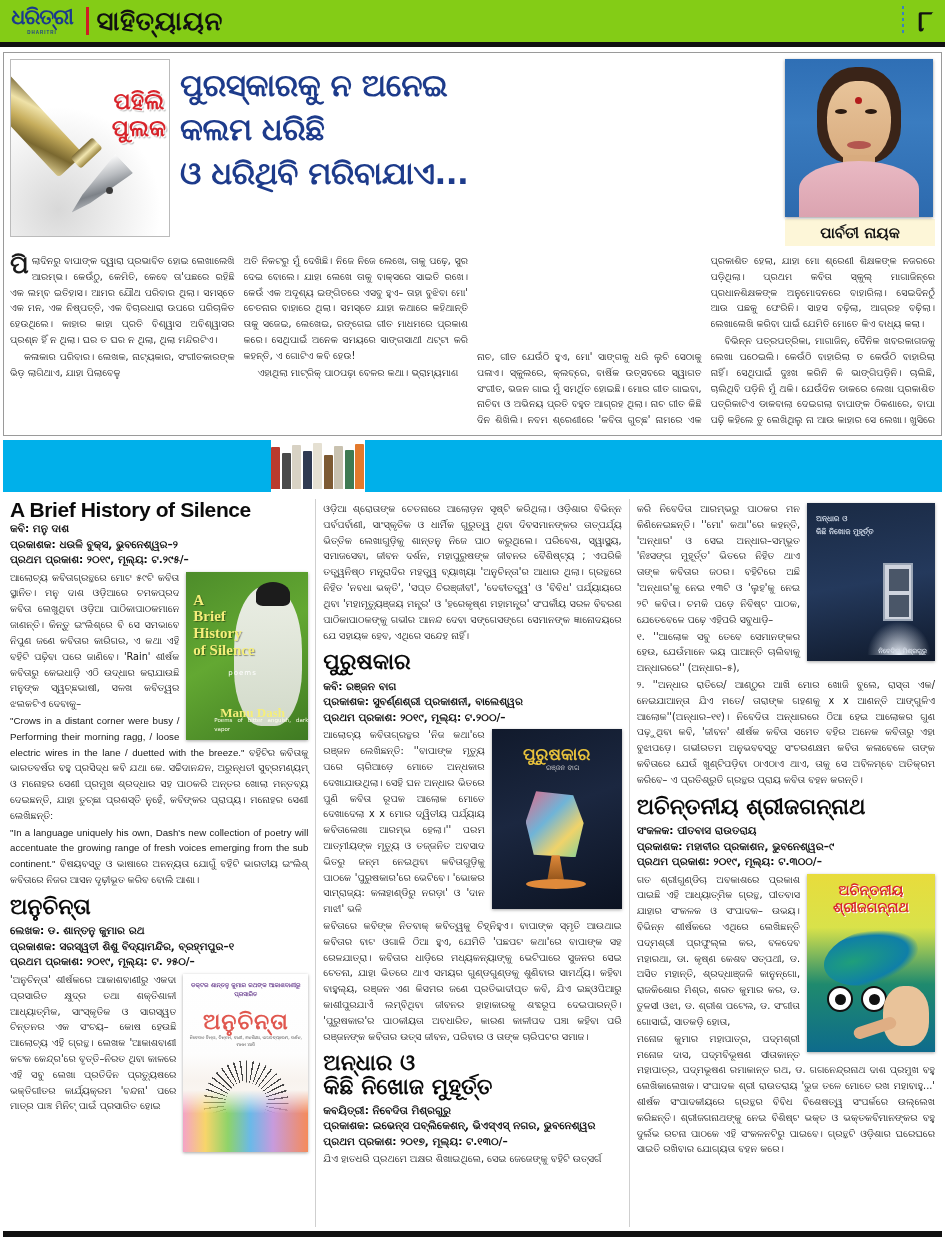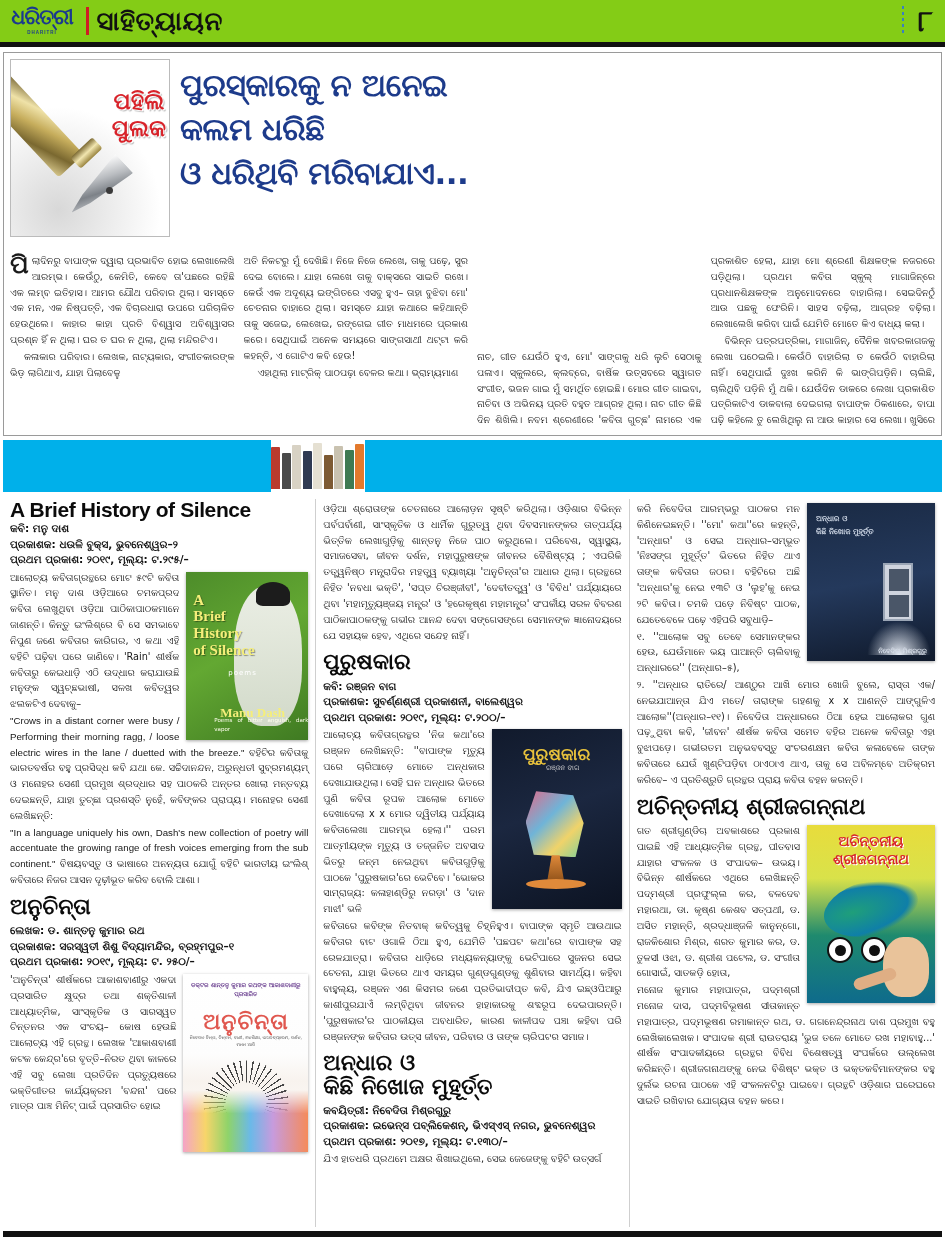--- a/index.html
+++ b/index.html
@@ -372,20 +372,33 @@
         <div>ପୁଲକ</div>
       </div>
     </div>
 
     <div class="headline">
       <div>ପୁରସ୍କାରକୁ ନ ଅନେଇ</div>
       <div>କଲମ ଧରିଛି</div>
       <div>ଓ ଧରିଥିବି ମରିବାଯାଏ...</div>
     </div>
 
+    <div class="portrait-wrap">
+      <div class="portrait">
+        <div class="p-hair"></div>
+        <div class="p-face"></div>
+        <div class="p-bindi"></div>
+        <div class="p-eye l"></div>
+        <div class="p-eye r"></div>
+        <div class="p-mouth"></div>
+        <div class="p-neck"></div>
+        <div class="p-body"></div>
+      </div>
+      <div class="portrait-caption">ପାର୍ବତୀ ନାୟକ</div>
+    </div>
   </div>
 
   <div class="feature-cols">
     <div class="fcol c1">
       <p class="dropcap">ପିଲାଦିନରୁ ବାପାଙ୍କ ଦ୍ୱାରା ପ୍ରଭାବିତ ହୋଇ ଲେଖାଲେଖି ଆରମ୍ଭ। କେଉଁଠୁ, କେମିତି, କେବେ ତା'ପଛରେ ରହିଛି ଏକ ଲମ୍ବ ଇତିହାସ। ଆମର ଯୌଥ ପରିବାର ଥିଲା। ସମସ୍ତେ ଏକ ମନ, ଏକ ନିଷ୍ପତ୍ତି, ଏକ ବିଚାରଧାରା ଉପରେ ପରିଚାଳିତ ହେଉଥିଲେ। କାହାର କାହା ପ୍ରତି ବିଶ୍ୱାସ ଅବିଶ୍ୱାସର ପ୍ରଶ୍ନ ହିଁ ନ ଥିଲା। ଘର ତ ଘର ନ ଥିଲା, ଥିଲା ମନ୍ଦିରଟିଏ।</p>
       <p class="indent">କଳାକାର ପରିବାର। ଲେଖକ, ନାଟ୍ୟକାର, ସଂଗୀତକାରଙ୍କ ଭିଡ଼ ଲାଗିଥାଏ, ଯାହା ପିଲାବେଳୁ</p>
     </div>
     <div class="fcol c2">
       <p>ଅତି ନିକଟରୁ ମୁଁ ଦେଖିଛି। ନିଜେ ନିଜେ ଲେଖେ, ତାକୁ ପଢ଼େ, ସୁର ଦେଇ ବୋଲେ। ଯାହା ଲେଖେ ତାକୁ ବାକ୍ସରେ ସାଇତି ରଖେ। କେଉଁ ଏକ ଅଦୃଶ୍ୟ ଇଙ୍ଗିତରେ ଏସବୁ ହୁଏ– ତାହା ବୁଝିବା ମୋ' ଚେତନାର ବାହାରେ ଥିଲା। ସମସ୍ତେ ଯାହା କଥାରେ କହିଥାନ୍ତି ତାକୁ ସଜେଇ, ଲେଖେଇ, ରଙ୍ଗେଇ ଗୀତ ମାଧମରେ ପ୍ରକାଶ କରେ। ସେଥିପାଇଁ ଅନେକ ସମୟରେ ସାଙ୍ଗସାଥୀ ଥଟ୍ଟା କରି କହନ୍ତି, ଏ ଗୋଟିଏ କବି ହେଉ!</p>
       <p class="indent">ଏହାଥିଲା ମାଟ୍ରିକ୍ ପାଠପଢ଼ା ବେଳର କଥା। ଭ୍ରାମ୍ୟମାଣ</p>
@@ -506,20 +519,25 @@
         </div>
         <div class="glow"></div>
         <div class="au">ନିବେଦିତା ମିଶ୍ରଗୁରୁ</div>
       </div>
       <p>କରି ନିବେଦିତା ଆରମ୍ଭରୁ ପାଠକର ମନ କିଣିନେଇଛନ୍ତି। ''ମୋ' କଥା''ରେ କହନ୍ତି, 'ଅନ୍ଧାର' ଓ ସେଇ ଅନ୍ଧାର–ସମ୍ଭୂତ 'ନିଃସଙ୍ଗ ମୁହୂର୍ତ୍ତ' ଭିତରେ ନିହିତ ଥାଏ ତାଙ୍କ କବିତାର ଜଠର। ବହିଟିରେ ଅଛି 'ଅନ୍ଧାର'କୁ ନେଇ ୧୩ଟି ଓ 'ଲୁହ'କୁ ନେଇ ୨ଟି କବିତା। ଚମକି ପଡ଼େ ନିବିଷ୍ଟ ପାଠକ, ଯେତେବେଳେ ପଢ଼େ ଏହିପରି ସବୁଧାଡ଼ି–</p>
       <p>୧. ''ଆଲୋକ ସବୁ ତେବେ ସେମାନଙ୍କର ହେଉ, ଯେଉଁମାନେ ଭୟ ପାଆନ୍ତି ଚାଲିବାକୁ ଅନ୍ଧାରରେ'' (ଅନ୍ଧାର–୫),</p>
       <p>୨. ''ଅନ୍ଧାର ରାତିରେ/ ଆଣ୍ଠୁର ଆଖି ମୋର ଖୋଜି ବୁଲେ, ରାସ୍ତା ଏକ/ ନେଇଯାଆନ୍ତା ଯିଏ ମତେ/ ତାରାଙ୍କ ଗହଣକୁ x x ଆଣନ୍ତି ଆଙ୍ଗୁଳିଏ ଆଲୋକ''(ଅନ୍ଧାର–୧୧)। ନିବେଦିତା ଅନ୍ଧାରରେ ଠିଆ ହେଇ ଆଲୋକର ଗୁଣ ପଢ଼ୁଥିବା କବି, 'ଜୀବନ' ଶୀର୍ଷକ କବିତା ସମେତ ବହିର ଅନେକ କବିତାରୁ ଏହା ବୁଝାପଡ଼େ। ଗଭୀରତମ ଅନୁଭବବସ୍ତୁ ସଂଚରଣକ୍ଷମ କବିତା କଳାବେଳେ ତାଙ୍କ କବିତାରେ ଯେଉଁ ଖୁଣ୍ଟିପଡ଼ିବା ଠାଏଠାଏ ଥାଏ, ତାକୁ ସେ ଅବିଳମ୍ବେ ଅତିକ୍ରମ କରିବେ– ଏ ପ୍ରତିଶ୍ରୁତି ଗ୍ରନ୍ଥର ପ୍ରାୟ କବିତା ବହନ କରନ୍ତି।</p>
     </div>
 
     <div class="bk-title-od">ଅଚିନ୍ତନୀୟ ଶ୍ରୀଜଗନ୍ନାଥ</div>
+    <div class="bk-meta">
+      <div>ସଂକଳକ: ପୀତବାସ ରାଉତରାୟ</div>
+      <div>ପ୍ରକାଶକ: ମହାବୀର ପ୍ରକାଶନ, ଭୁବନେଶ୍ୱର–୯</div>
+      <div>ପ୍ରଥମ ପ୍ରକାଶ: ୨୦୧୯, ମୂଲ୍ୟ: ଟ.୩୦୦/–</div>
+    </div>
     <div class="bk-body">
       <div class="cover cv5">
         <div class="ttl">ଅଚିନ୍ତନୀୟ ଶ୍ରୀଜଗନ୍ନାଥ</div>
         <div class="feather"></div>
         <div class="eyeA"></div>
         <div class="eyeB"></div>
         <div class="pupA"></div>
         <div class="pupB"></div>
         <div class="face"></div>
         <div class="arm"></div>

